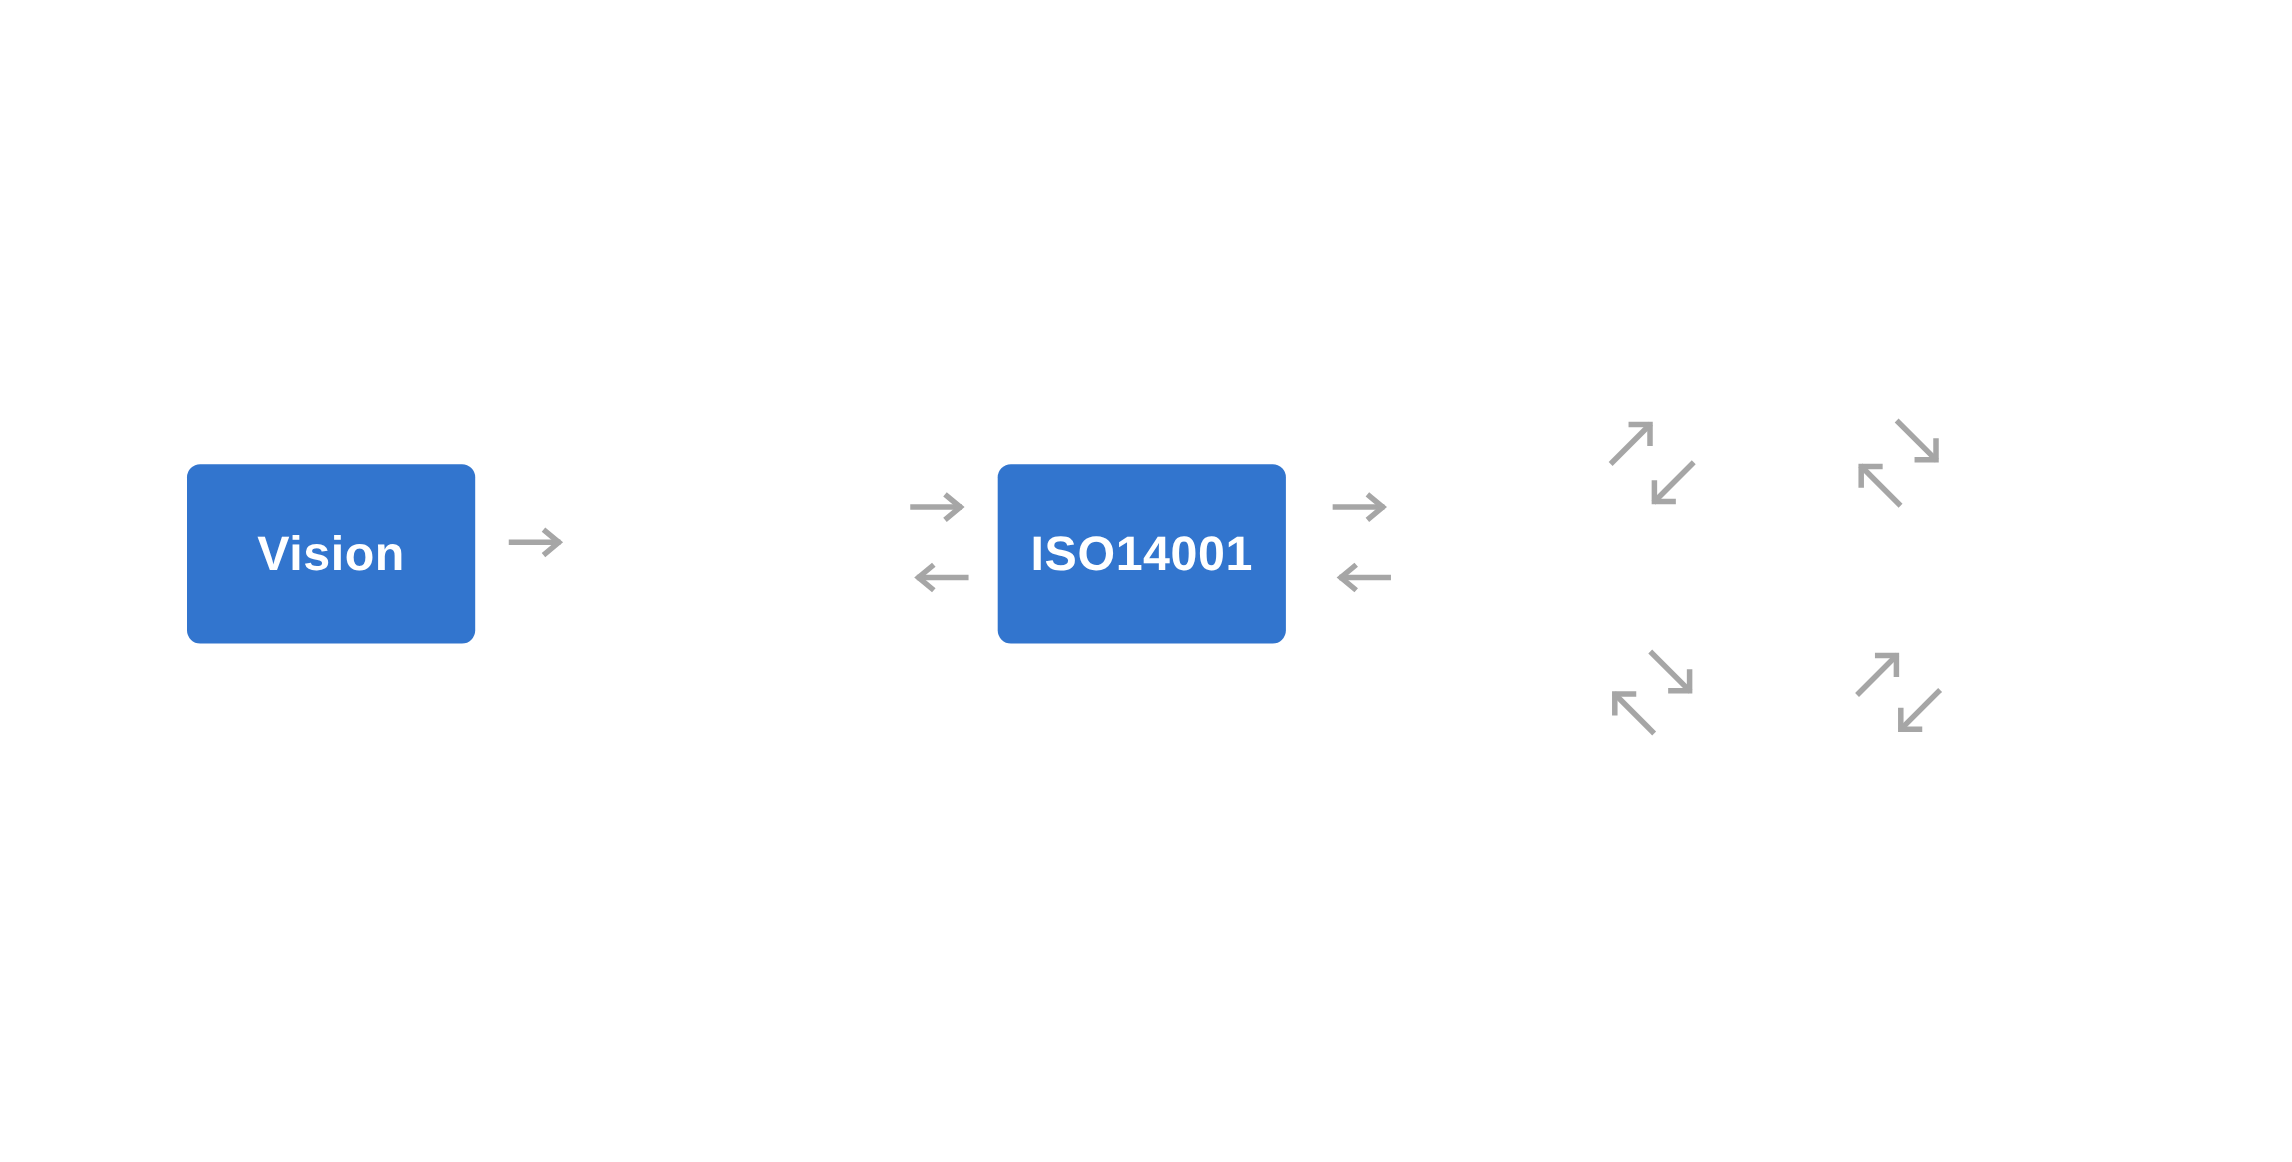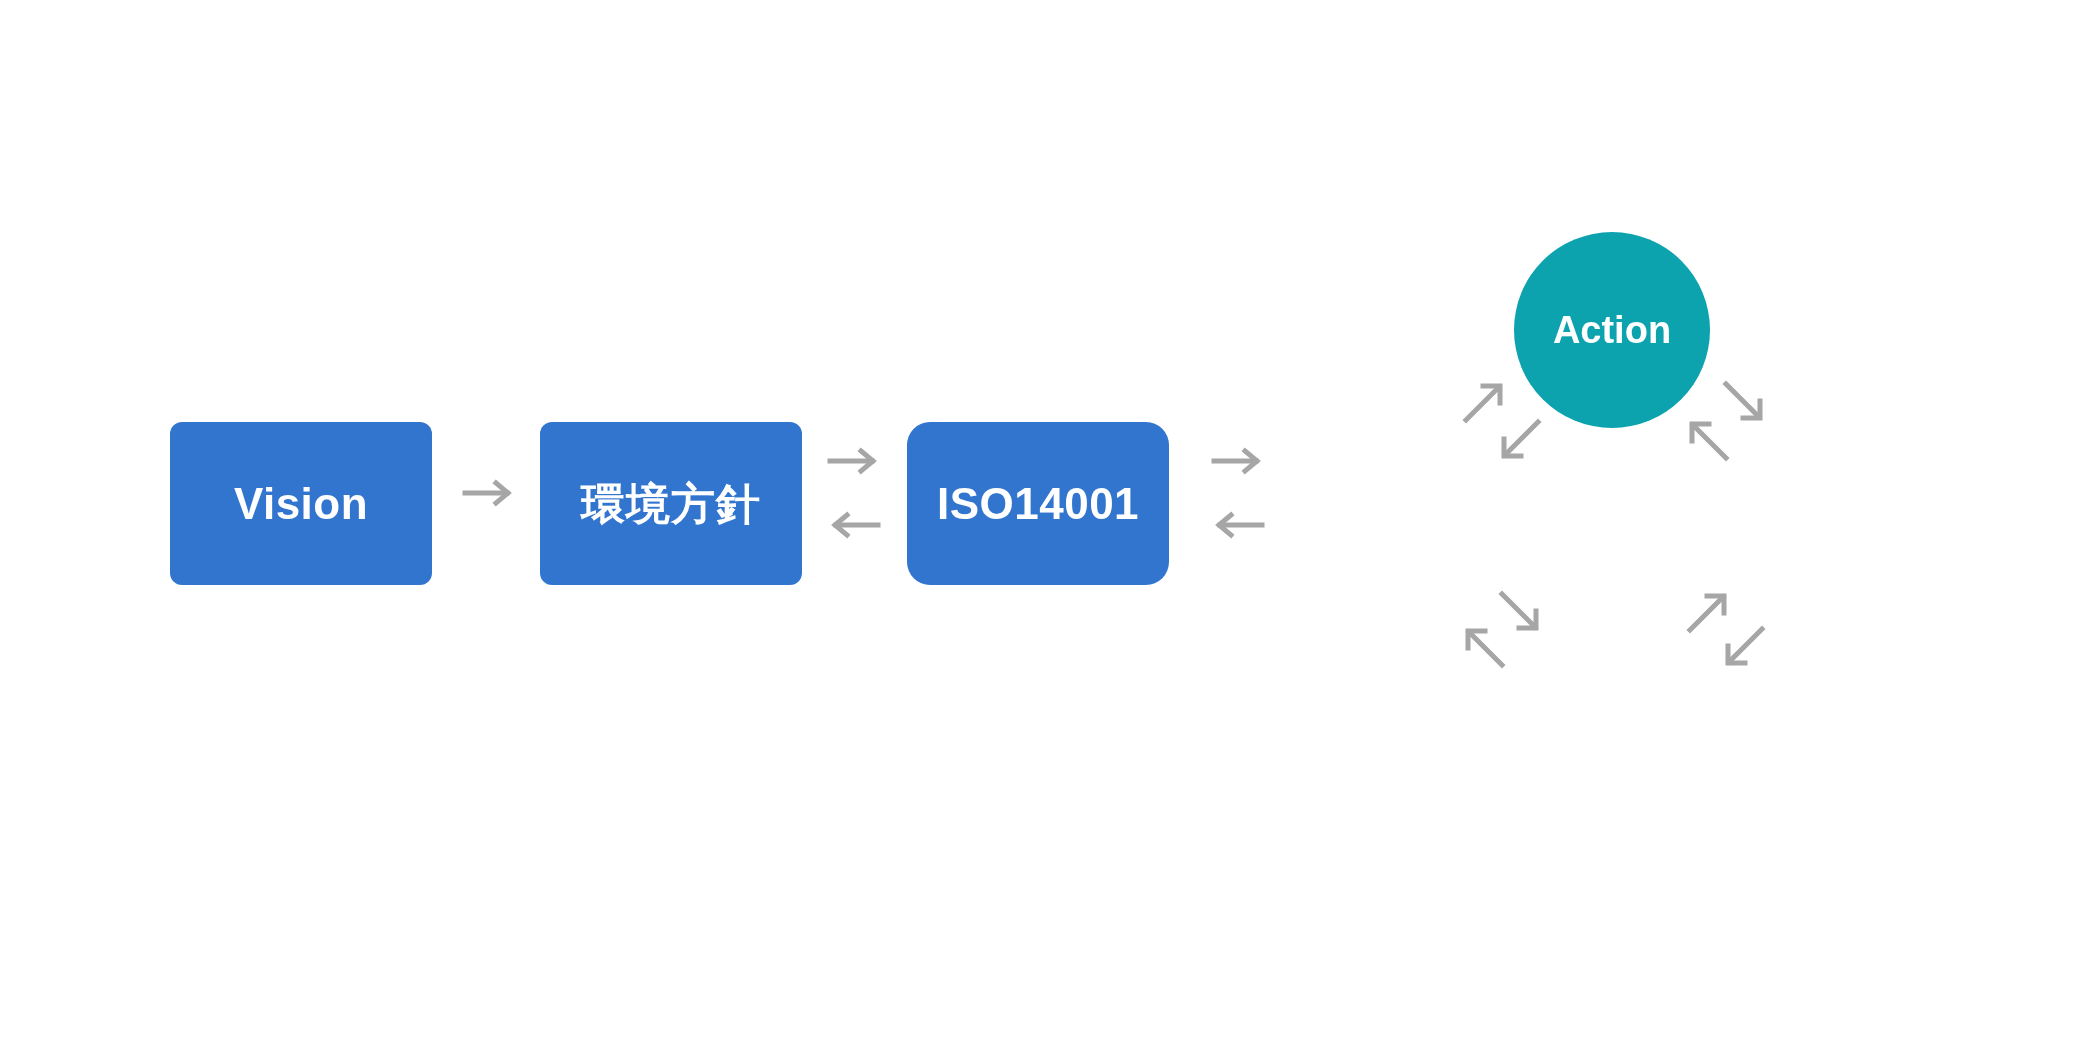--- a/index.html
+++ b/index.html
@@ -31,21 +31,21 @@
     letter-spacing: 0.5px;
     box-sizing: border-box;
     user-select: none;
   }
   .box-label {
     display: block;
     line-height: 1;
   }
   #box-vision      { left: 170px; top: 422px; width: 262px; height: 163px; }
   #box-policy      { left: 540px; top: 422px; width: 262px; height: 163px; }
-  #box-iso         { left: 907px; top: 422px; width: 262px; height: 163px; border-radius: 23px; }
+  #box-iso         { left: 907px; top: 422px; width: 262px; height: 163px; }
 
   #box-vision .box-label { font-size: 44px; }
   #box-policy .box-label { font-size: 44px; letter-spacing: 1px; }
   #box-iso    .box-label { font-size: 44px; }
 
   
   .circle {
     position: absolute;
     width: 196px;
     height: 196px;
@@ -97,23 +97,20 @@
 </style>
 </head>
 <body>
 
 <div id="canvas">
 
   <div class="box" id="box-vision">
     <span class="box-label">Vision</span>
   </div>
 
-  <div class="box" id="box-policy">
-    <span class="box-label">環境方針</span>
-  </div>
 
   <div class="box" id="box-iso">
     <span class="box-label">ISO14001</span>
   </div>
 
   <div class="arrow" id="arrow-vision-policy">
     <svg width="52" height="26" viewBox="0 0 52 26" fill="none">
       <path d="M2 13 H44" stroke="#a6a6a6" stroke-width="5" stroke-linecap="square"></path>
       <path d="M33 3 L45 13 L33 23" stroke="#a6a6a6" stroke-width="5" fill="none" stroke-linecap="square" stroke-linejoin="miter"></path>
     </svg>
@@ -140,23 +137,20 @@
     </svg>
   </div>
 
   <div class="arrow" id="arrow-iso-pdca-back">
     <svg width="52" height="26" viewBox="0 0 52 26" fill="none">
       <path d="M50 13 H8" stroke="#a6a6a6" stroke-width="5" stroke-linecap="square"></path>
       <path d="M19 3 L7 13 L19 23" stroke="#a6a6a6" stroke-width="5" fill="none" stroke-linecap="square"></path>
     </svg>
   </div>
 
-  <div class="circle" id="circle-action">
-    <span class="circle-label">Action</span>
-  </div>
 
 
 
 
   <div class="arrow" id="arrow-check-action-up">
     <svg width="44" height="44" viewBox="0 0 44 44" fill="none">
       <path d="M4 40 L37 7" stroke="#a6a6a6" stroke-width="5" stroke-linecap="square"></path>
       <path d="M21 6 H38 V23" stroke="#a6a6a6" stroke-width="5" fill="none" stroke-linecap="square"></path>
     </svg>
   </div>

